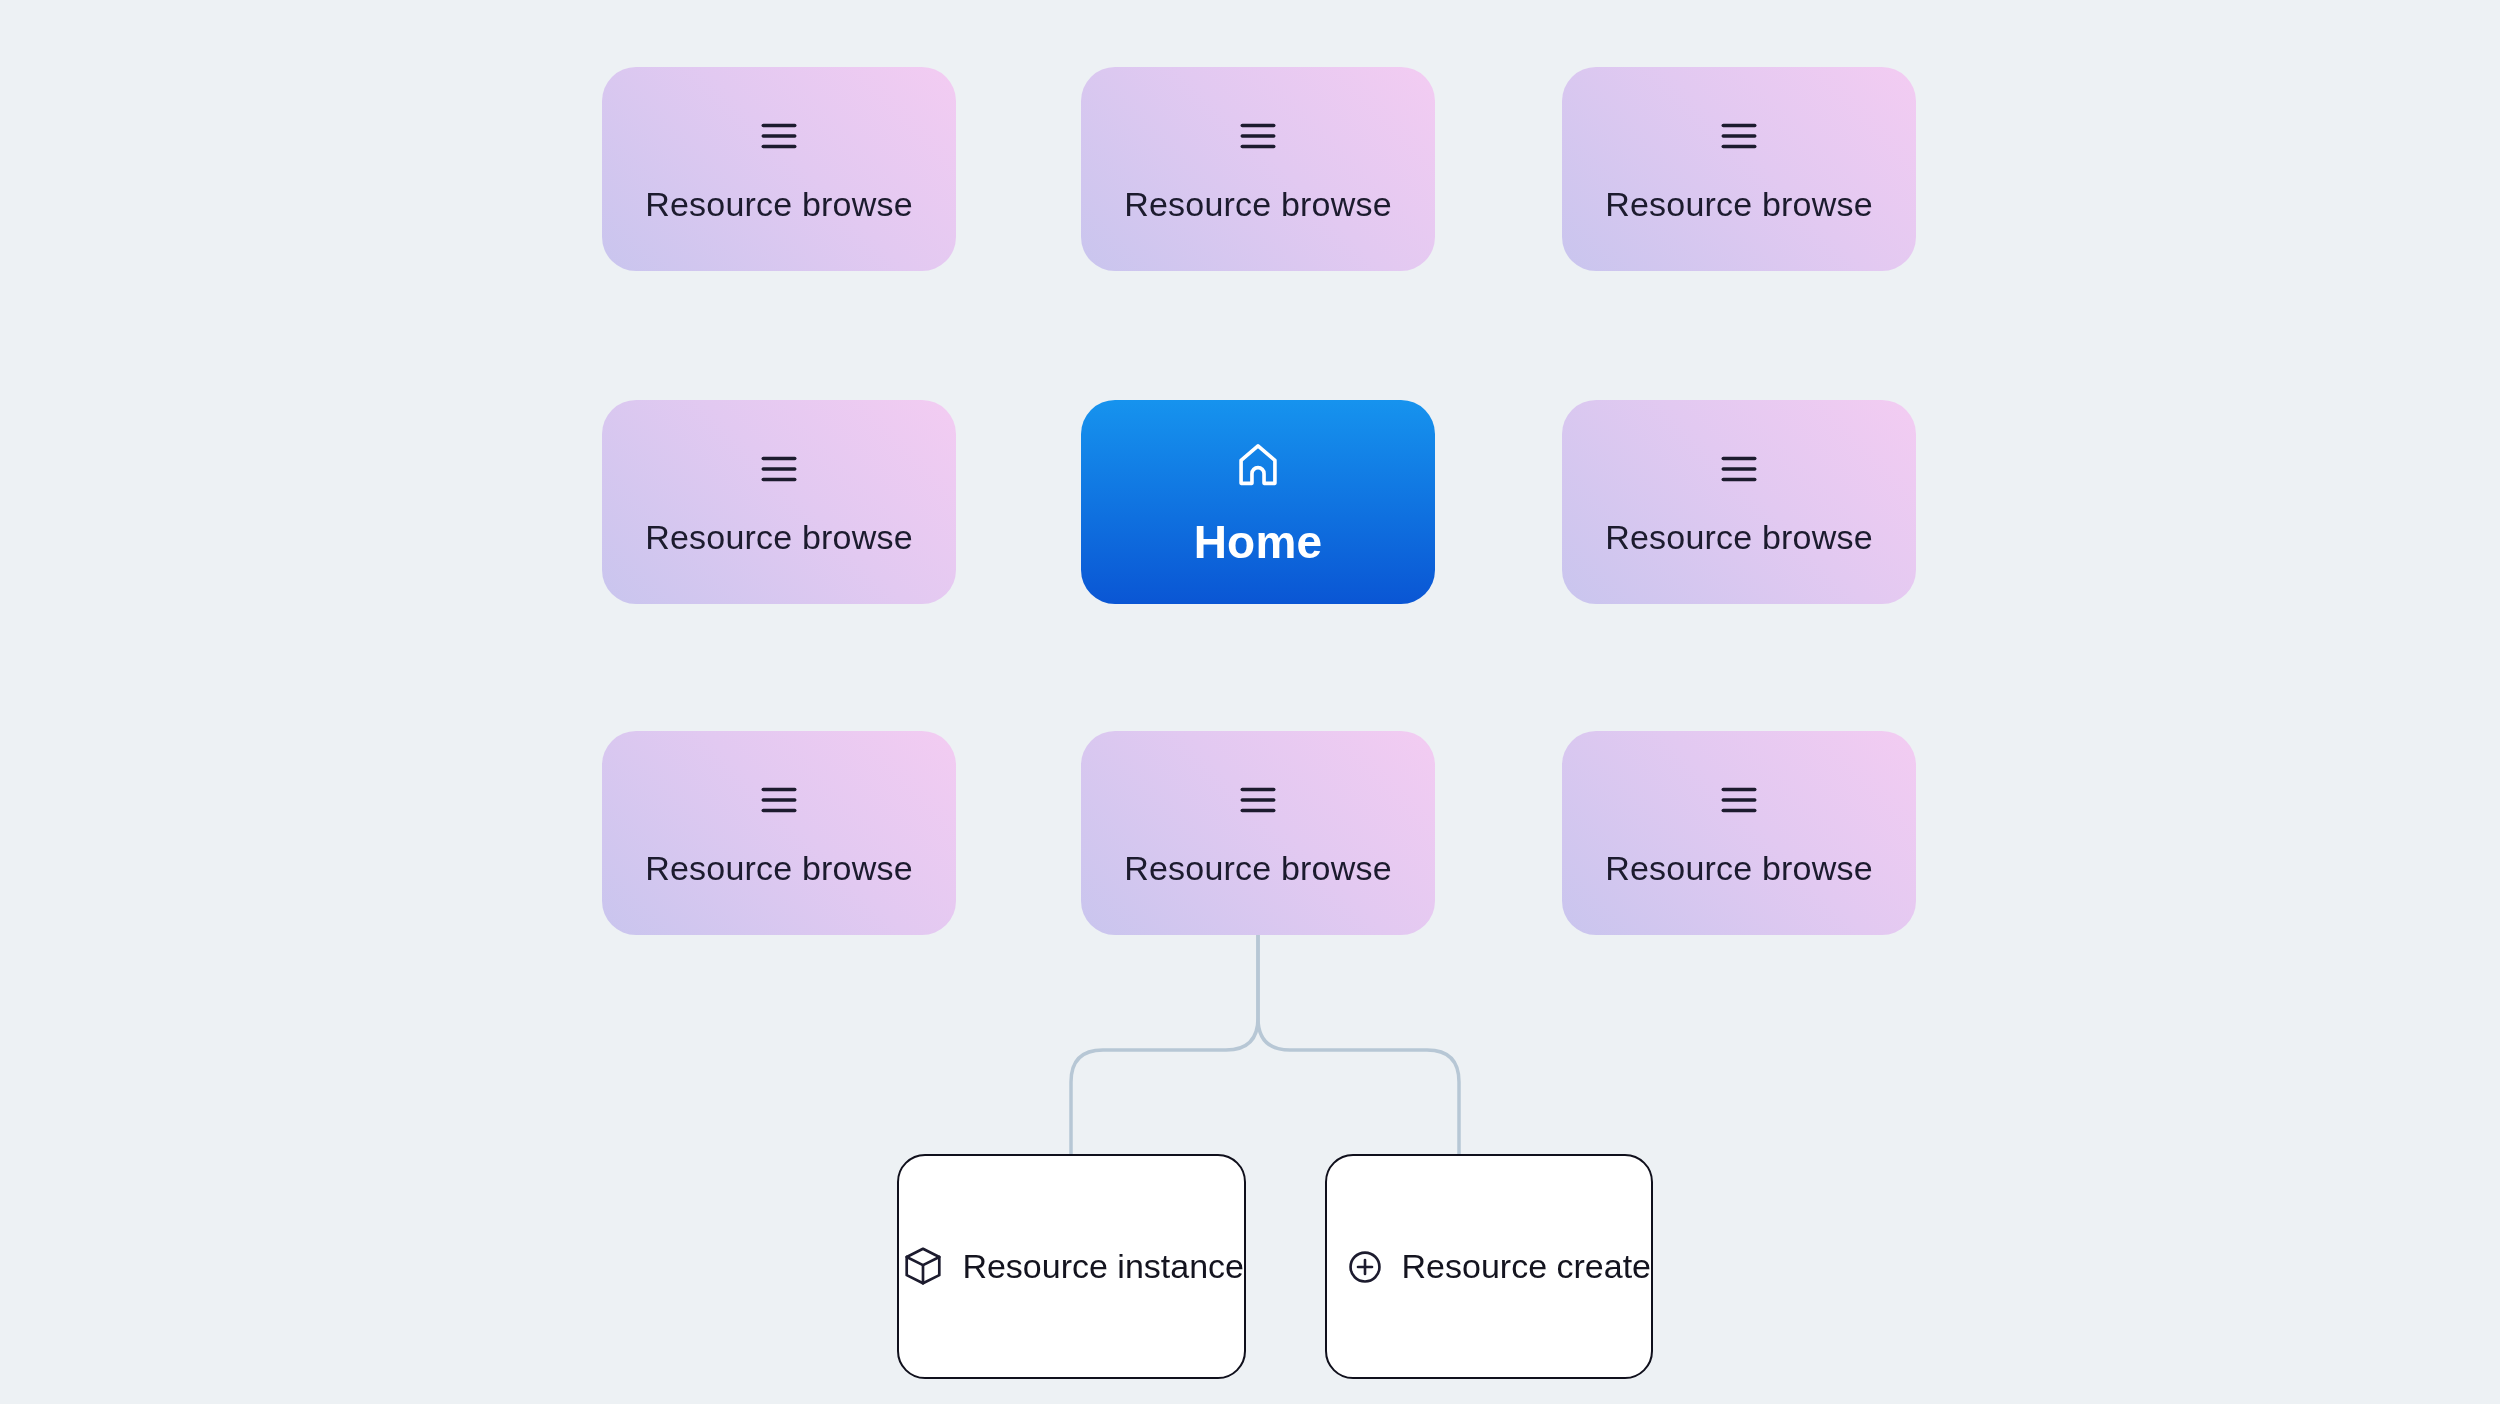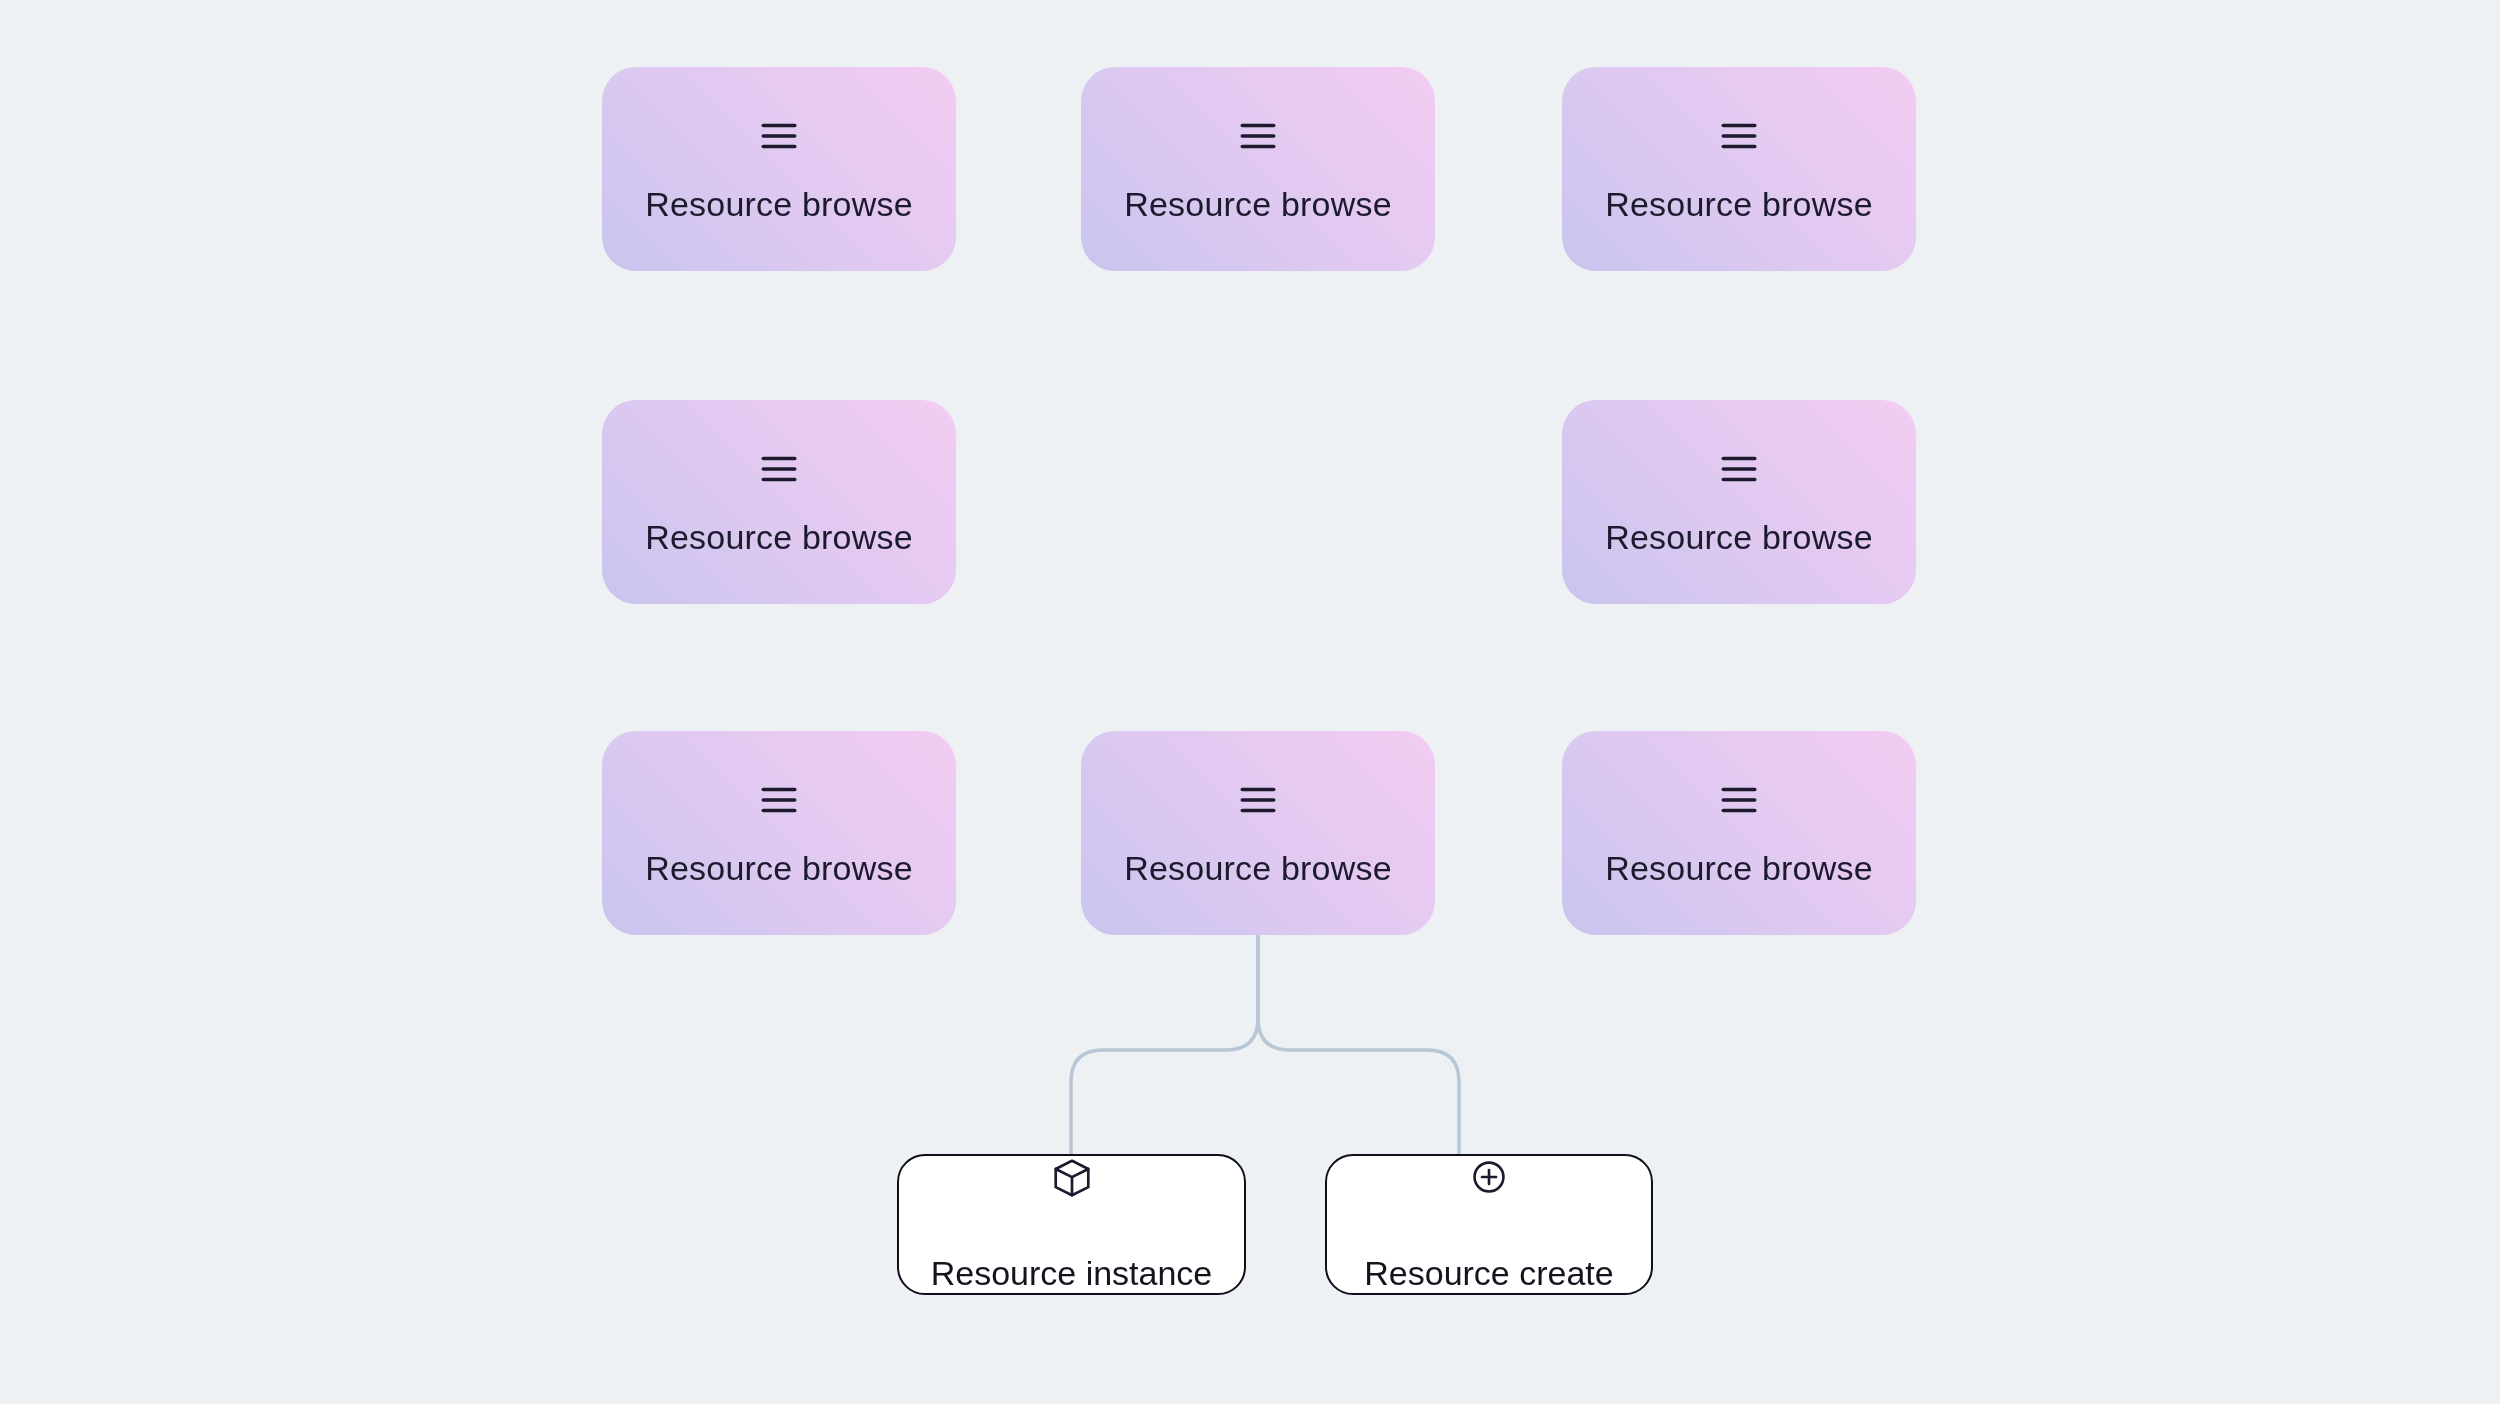--- a/index.html
+++ b/index.html
@@ -53,28 +53,28 @@
     font-weight:700;
   }
   .ic{display:block;color:#1c1b2e;}
   .ic.lines{width:52px;height:42px;}
   .ic.homeic{width:58px;height:58px;color:#ffffff;}
   .ic.cube{width:46px;height:46px;}
   .ic.plus{width:42px;height:42px;}
   .child{
     position:absolute;
     top:1154px;
-    height:141px;
+    height:225px;
     background:#ffffff;
     border:2.5px solid #10101c;
     border-radius:28px;
     display:flex;
-    flex-direction:column;
+    flex-direction:row;
     align-items:center;
-    justify-content:space-between;
+    justify-content:flex-end;
     gap:16px;
     box-sizing:border-box;
   }
   .child-instance{left:897px;width:349px;}
   .child-create{left:1295px;width:328px;margin-left:30px;}
   .child .label{
     font-size:34px;
     font-weight:400;
     color:#14141f;
     white-space:nowrap;
@@ -146,20 +146,28 @@
   </div>
 
   <div class="card browse c1 r2">
     <span class="iconwrap">
         <svg class="ic lines">
           <use href="#i-lines"></use>
         </svg>
       </span>
     <span class="label">Resource browse</span>
   </div>
+  <div class="card home c2 r2">
+    <span class="iconwrap">
+        <svg class="ic homeic">
+          <use href="#i-home"></use>
+        </svg>
+      </span>
+    <span class="label">Home</span>
+  </div>
   <div class="card browse c3 r2">
     <span class="iconwrap">
         <svg class="ic lines">
           <use href="#i-lines"></use>
         </svg>
       </span>
     <span class="label">Resource browse</span>
   </div>
 
   <div class="card browse c1 r3">

